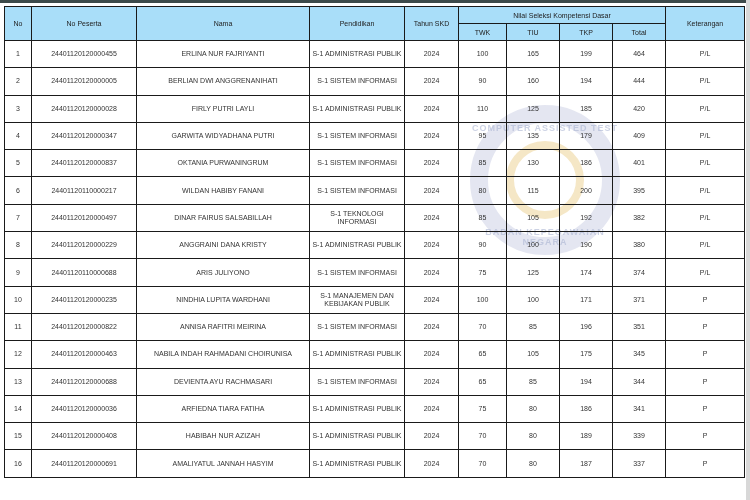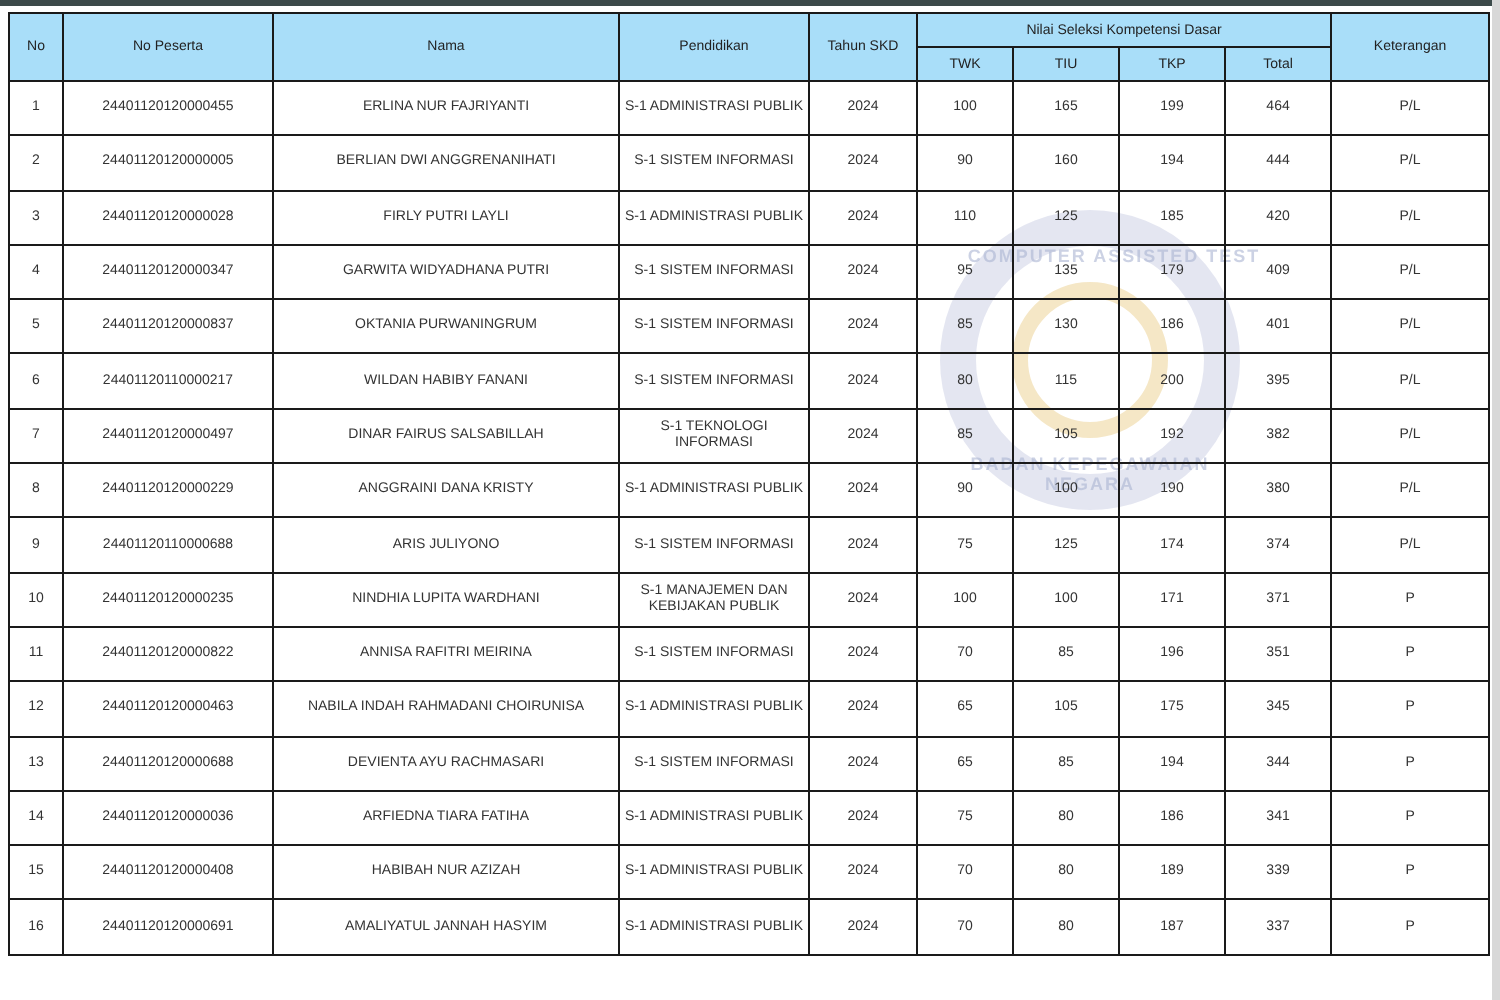--- a/index.html
+++ b/index.html
@@ -40,21 +40,21 @@
     }
     .watermark .ring-inner {
       position: absolute;
       left: 36px; top: 36px; width: 78px; height: 78px;
       border-radius: 50%;
       border: 8px solid rgba(238, 215, 160, 0.6);
       box-sizing: border-box;
     }
     .watermark .wm-text {
       position: absolute;
-      left: 12px; top: 18px; width: 150px;
+      left: 0; top: 18px; width: 150px;
       text-align: center;
       font-size: 9px;
       font-weight: bold;
       color: rgba(170, 180, 210, 0.6);
       letter-spacing: 1px;
     }
     .watermark .wm-text2 {
       position: absolute;
       left: 0; top: 122px; width: 150px;
       text-align: center;

